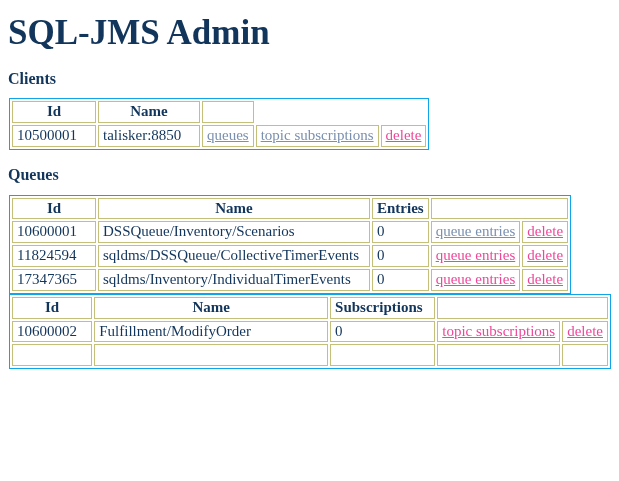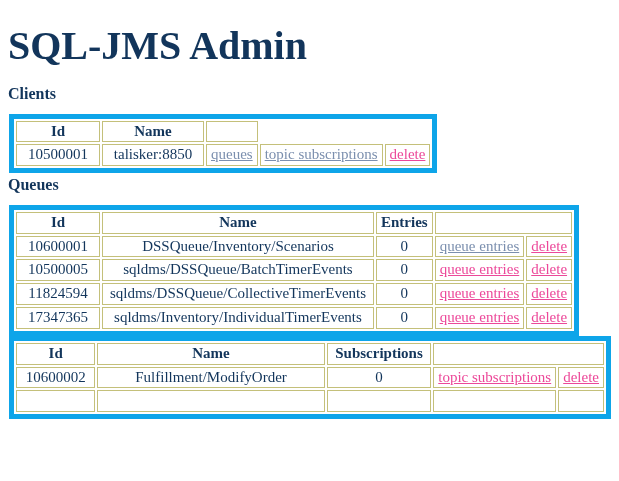--- a/index.html
+++ b/index.html
@@ -17,53 +17,53 @@
     font-size: 16px;
   }
 
   .page {
     padding: 8px 8px 0 8px;
     box-sizing: border-box;
   }
 
   h1.page-title {
     font-family: "Liberation Serif", "DejaVu Serif", serif;
-    font-size: 40px;
+    font-size: 35px;
     font-weight: bold;
     color: #12355b;
-    margin: 17px 0 18px 0;
+    margin: 7px 0 18px 0;
     line-height: 1.05;
     letter-spacing: 0px;
   }
 
   h2.section-title {
     font-family: "Liberation Serif", "DejaVu Serif", serif;
     font-size: 16px;
     font-weight: bold;
     color: #12355b;
-    margin: 3px 0 11px 0;
+    margin: 16px 0 11px 0;
     line-height: 1.1;
   }
 
   table.grid {
     border-collapse: separate;
     border-spacing: 2px;
-    border: 5px solid #0ea5e9;
+    border: 1px solid #0ea5e9;
     background: #ffffff;
     margin: 0 0 0 1px;
     font-size: 15px;
     line-height: 1.12;
   }
 
   table.grid td,
   table.grid th {
     border: 1px solid #c4c07a;
     padding: 1px 4px 2px 4px;
     font-weight: normal;
-    text-align: center;
+    text-align: left;
     color: #12355b;
     white-space: nowrap;
     vertical-align: top;
     font-family: "Liberation Serif", "DejaVu Serif", serif;
   }
 
   table.grid th {
     font-weight: bold;
   }
   table.grid th.ctr { text-align: center; }
@@ -137,31 +137,20 @@
         <td>0</td>
         <td class="link-cell">
           <a class="lnk visited" href="#">queue entries</a>
         </td>
         <td class="link-cell">
           <a class="lnk" href="#">delete</a>
         </td>
       </tr>
 
 
-      <tr>
-        <td>10500005</td>
-        <td>sqldms/DSSQueue/BatchTimerEvents</td>
-        <td>0</td>
-        <td class="link-cell">
-          <a class="lnk" href="#">queue entries</a>
-        </td>
-        <td class="link-cell">
-          <a class="lnk" href="#">delete</a>
-        </td>
-      </tr>
 
       <tr>
         <td>11824594</td>
         <td>sqldms/DSSQueue/CollectiveTimerEvents</td>
         <td>0</td>
         <td class="link-cell">
           <a class="lnk" href="#">queue entries</a>
         </td>
         <td class="link-cell">
           <a class="lnk" href="#">delete</a>

